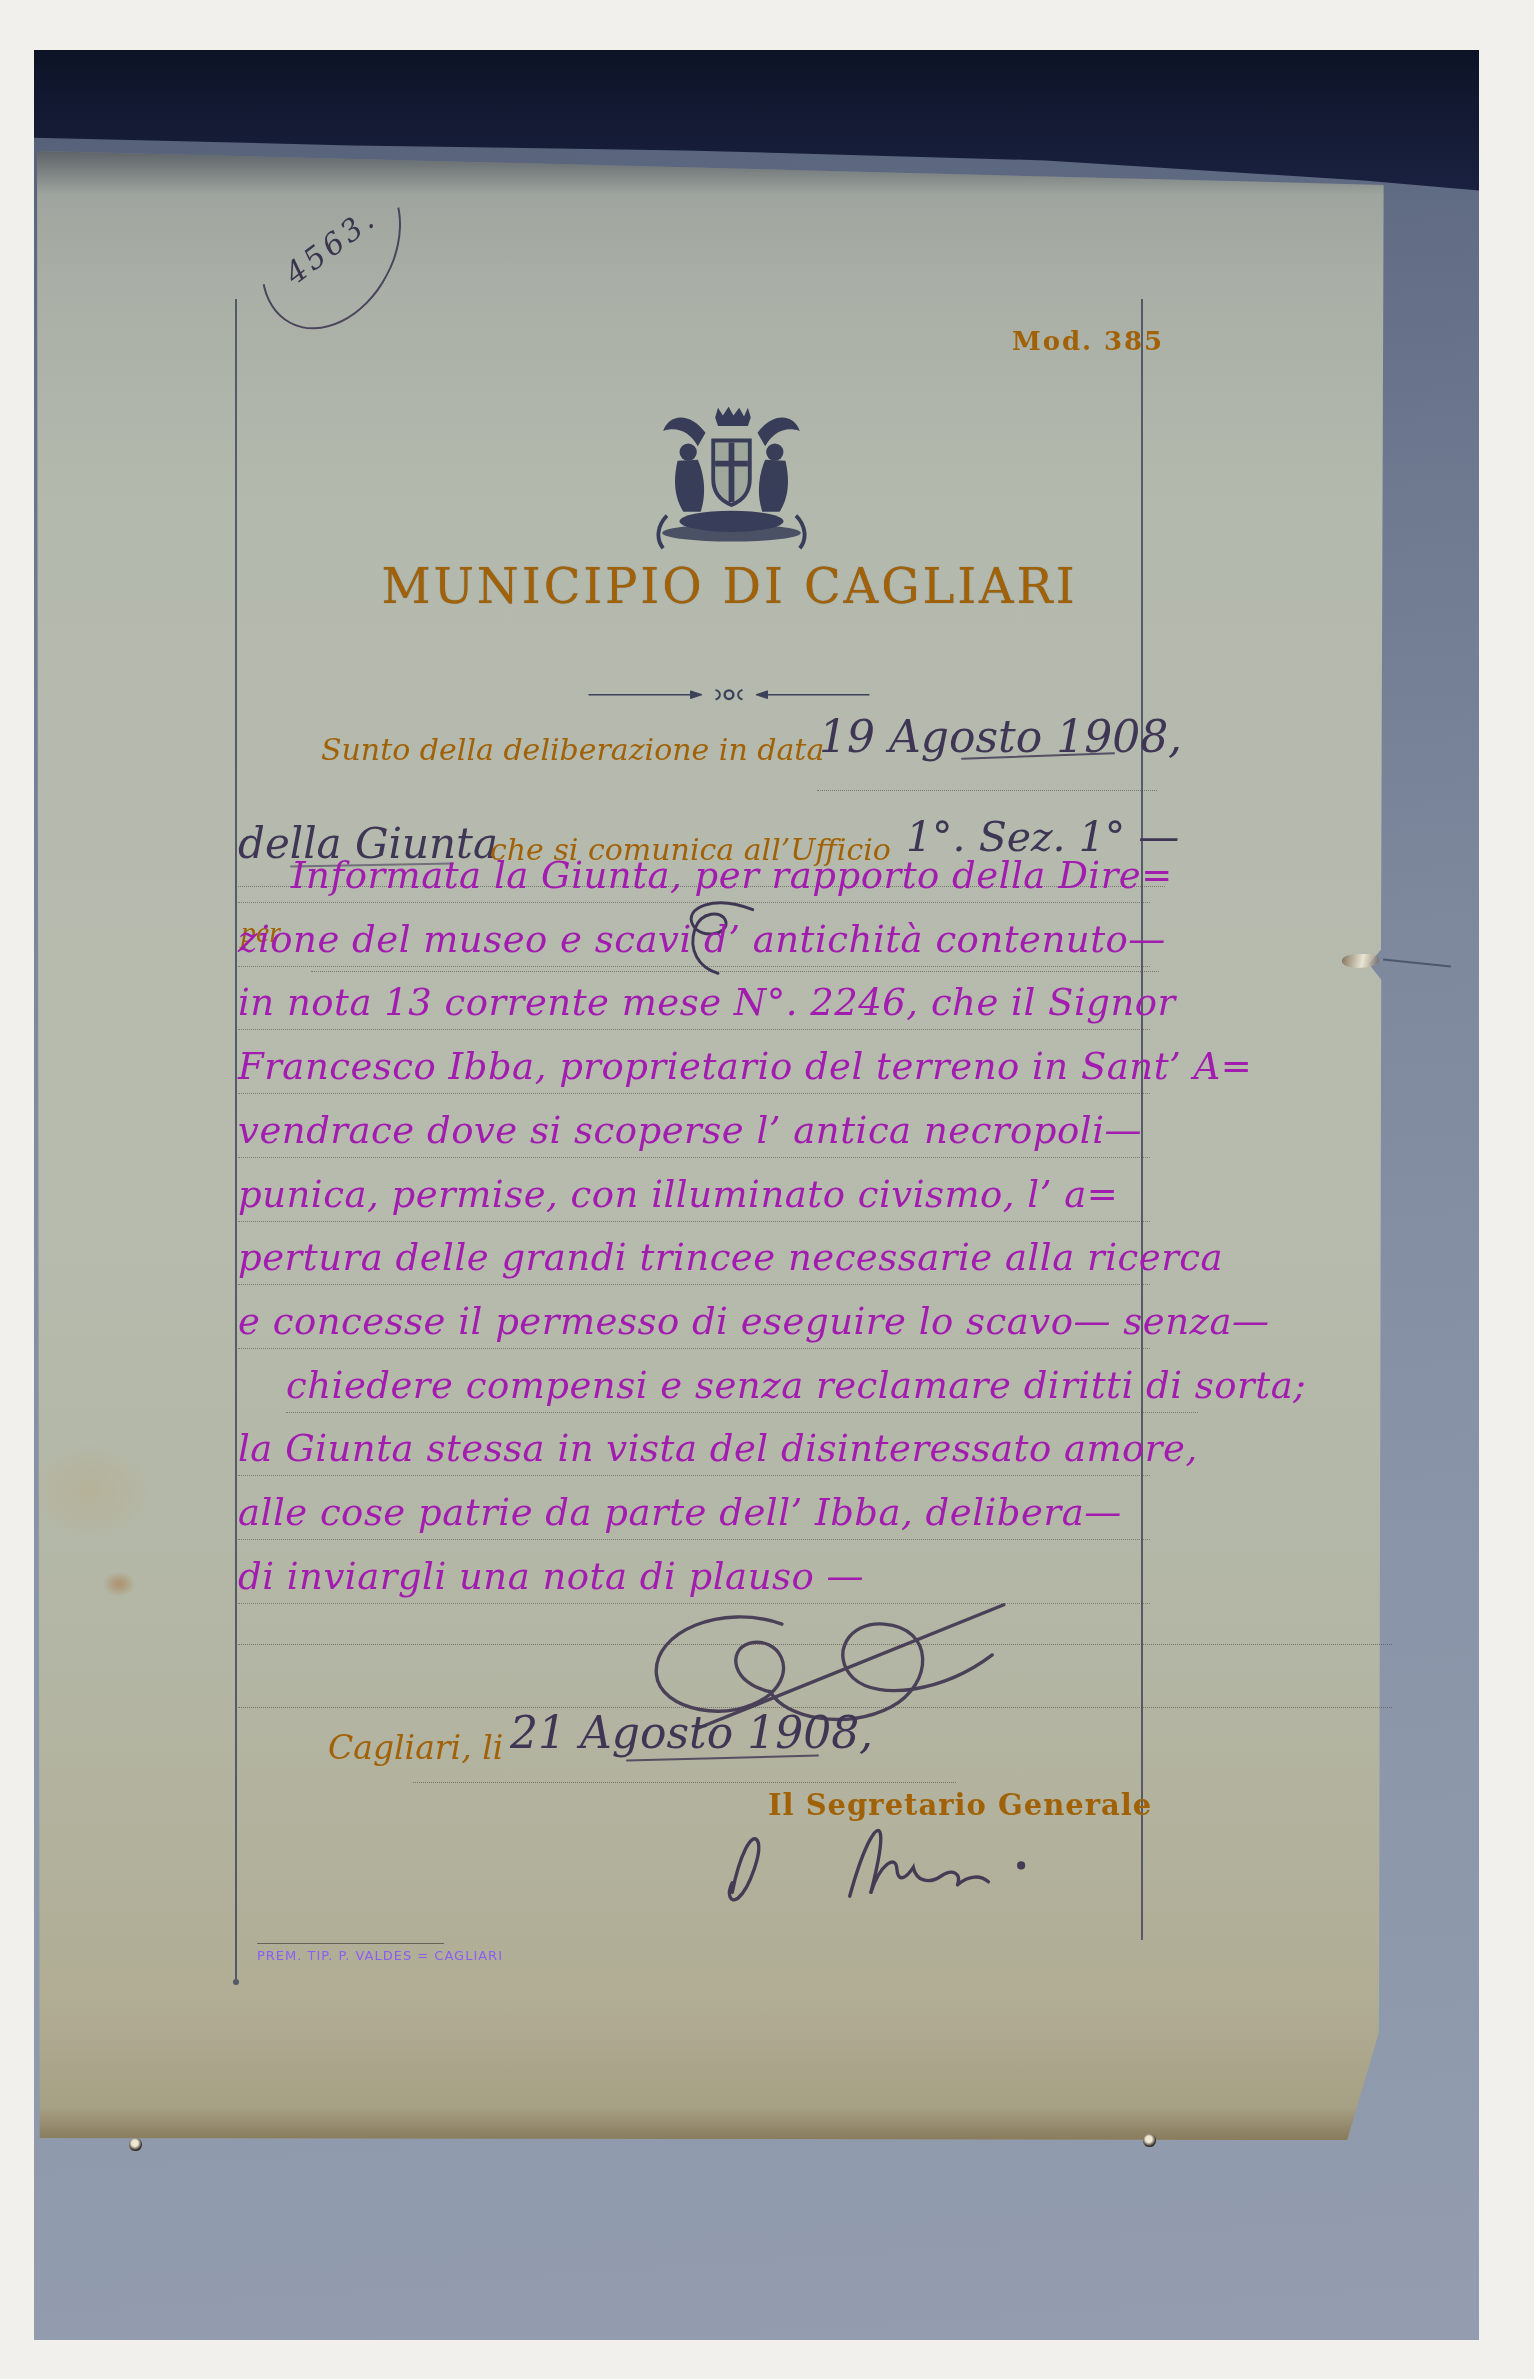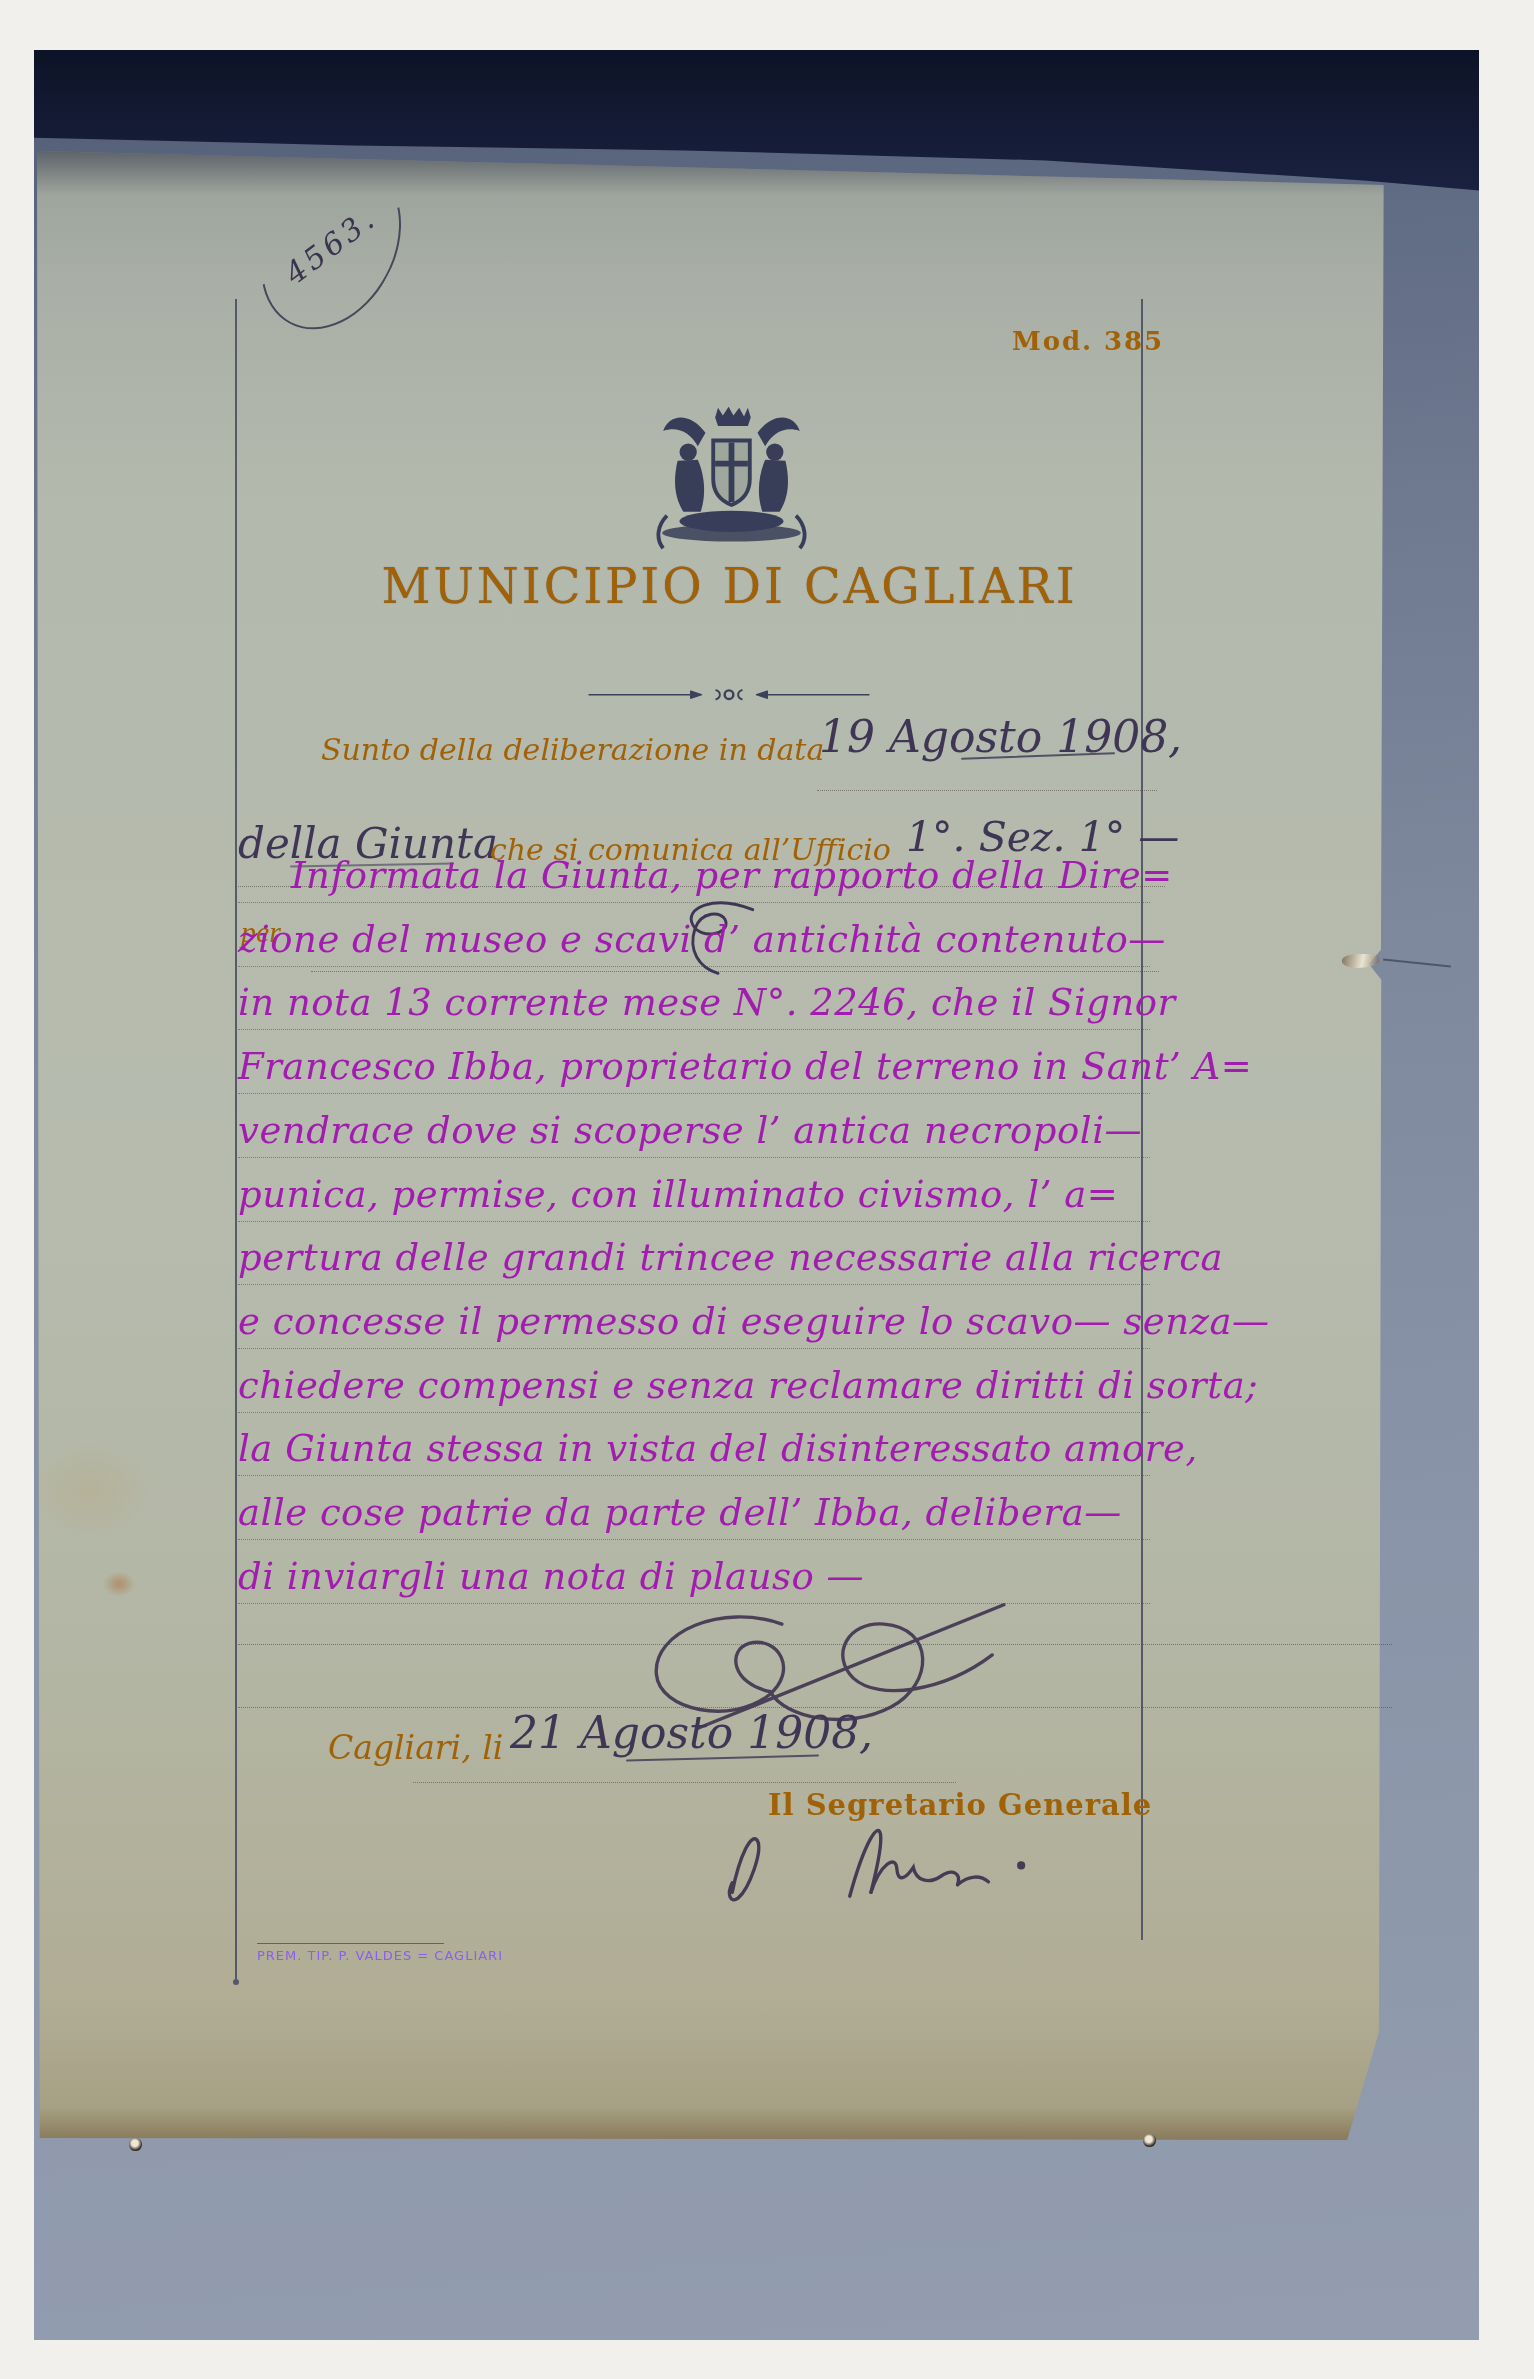--- a/index.html
+++ b/index.html
@@ -126,21 +126,21 @@
   </div>
 
   <div class="bodyline" style="top:843px;padding-left:53px;">Informata la Giunta, per rapporto della Dire=</div>
   <div class="bodyline" style="top:907px;">zione del museo e scavi d’ antichità contenuto—</div>
   <div class="bodyline" style="top:970px;">in nota 13 corrente mese N°. 2246, che il Signor</div>
   <div class="bodyline" style="top:1034px;">Francesco Ibba, proprietario del terreno in Sant’ A=</div>
   <div class="bodyline" style="top:1098px;">vendrace dove si scoperse l’ antica necropoli—</div>
   <div class="bodyline" style="top:1225px;">pertura delle grandi trincee necessarie alla ricerca</div>
   <div class="bodyline" style="top:1162px;">punica, permise, con illuminato civismo, l’ a=</div>
   <div class="bodyline" style="top:1289px;">e concesse il permesso di eseguire lo scavo— senza—</div>
-  <div class="bodyline" style="top:1353px;">chiedere compensi e senza reclamare diritti di sorta;</div>
+  <div class="bodyline" style="top:1353px;margin-left:48px;">chiedere compensi e senza reclamare diritti di sorta;</div>
   <div class="bodyline" style="top:1416px;">la Giunta stessa in vista del disinteressato amore,</div>
   <div class="bodyline" style="top:1480px;">alle cose patrie da parte dell’ Ibba, delibera—</div>
   <div class="bodyline" style="top:1544px;">di inviargli una nota di plauso —</div>
 
   <div class="dotline" style="left:238px;top:1644px;width:1154px;"></div>
   <div class="dotline" style="left:238px;top:1707px;width:1154px;"></div>
   <div style="position:absolute;left:529px;top:1595px;">
     <svg width="526" height="145" viewBox="0 0 545 150">
       <g fill="none" stroke="#4a4058" stroke-width="3.5" stroke-linecap="round">
         <path d="M262 30 C200 8 128 38 132 82 C135 120 210 134 248 104 C280 78 258 42 228 50 C205 57 210 92 250 100"></path>

